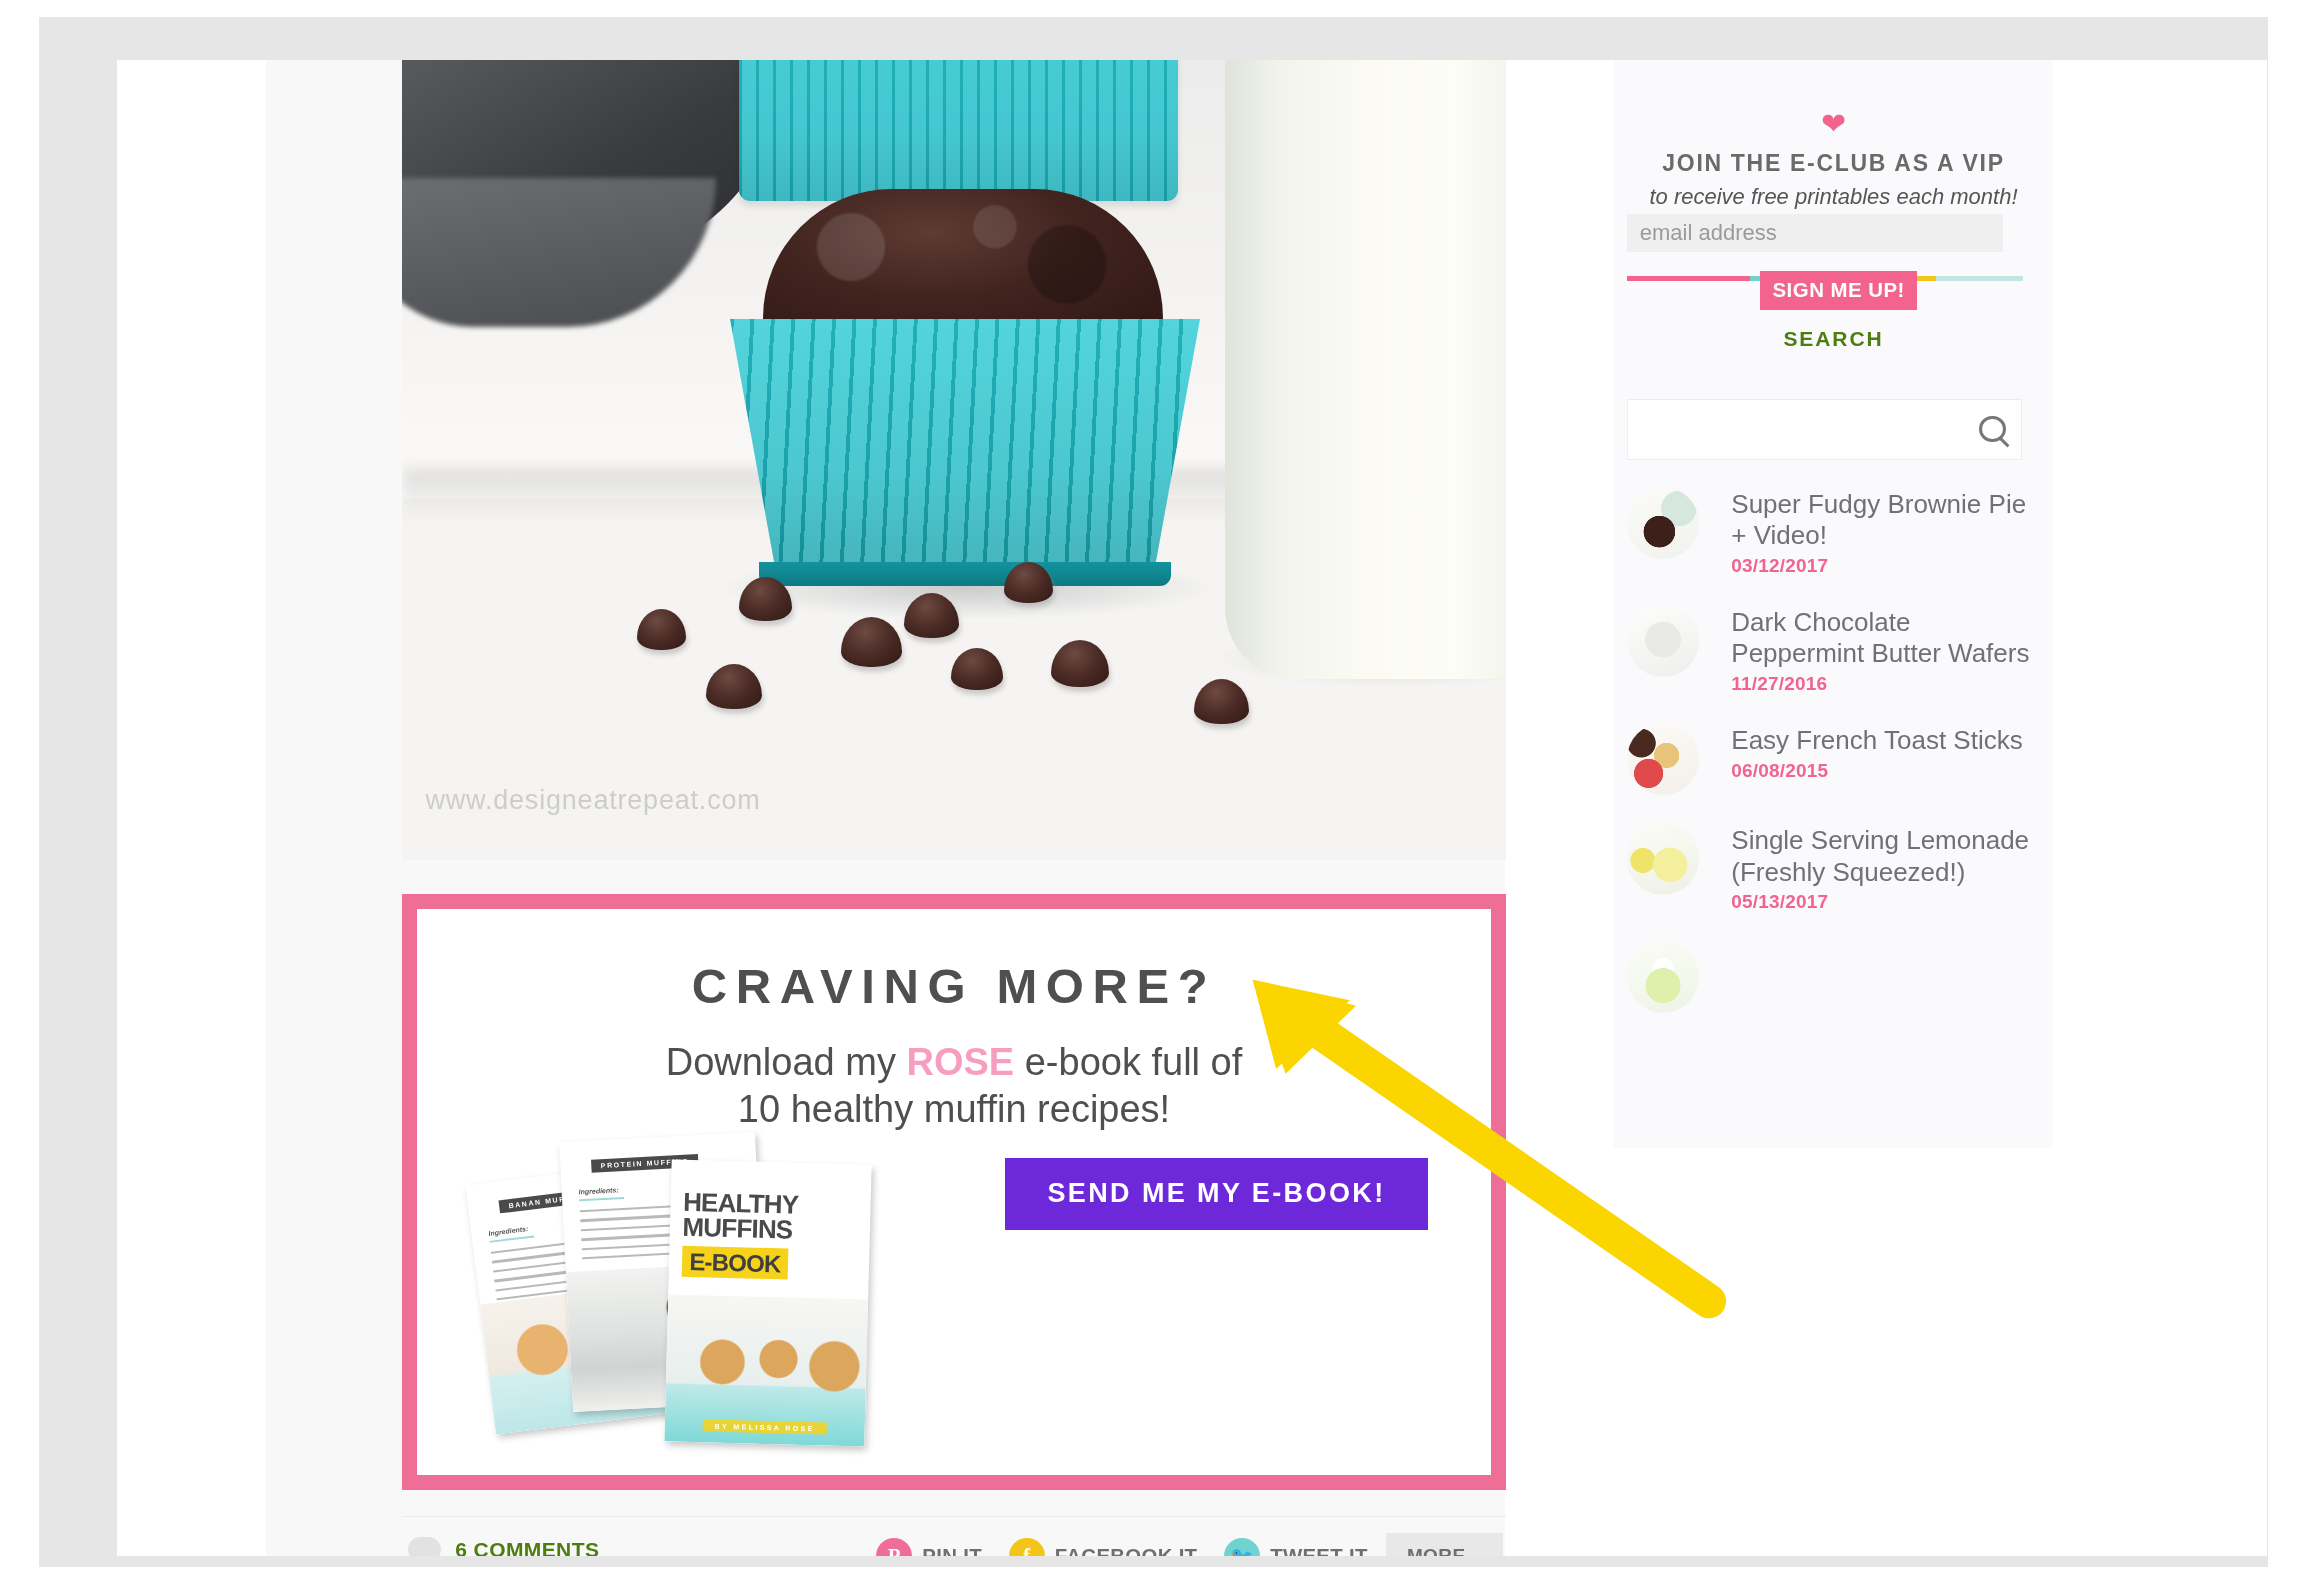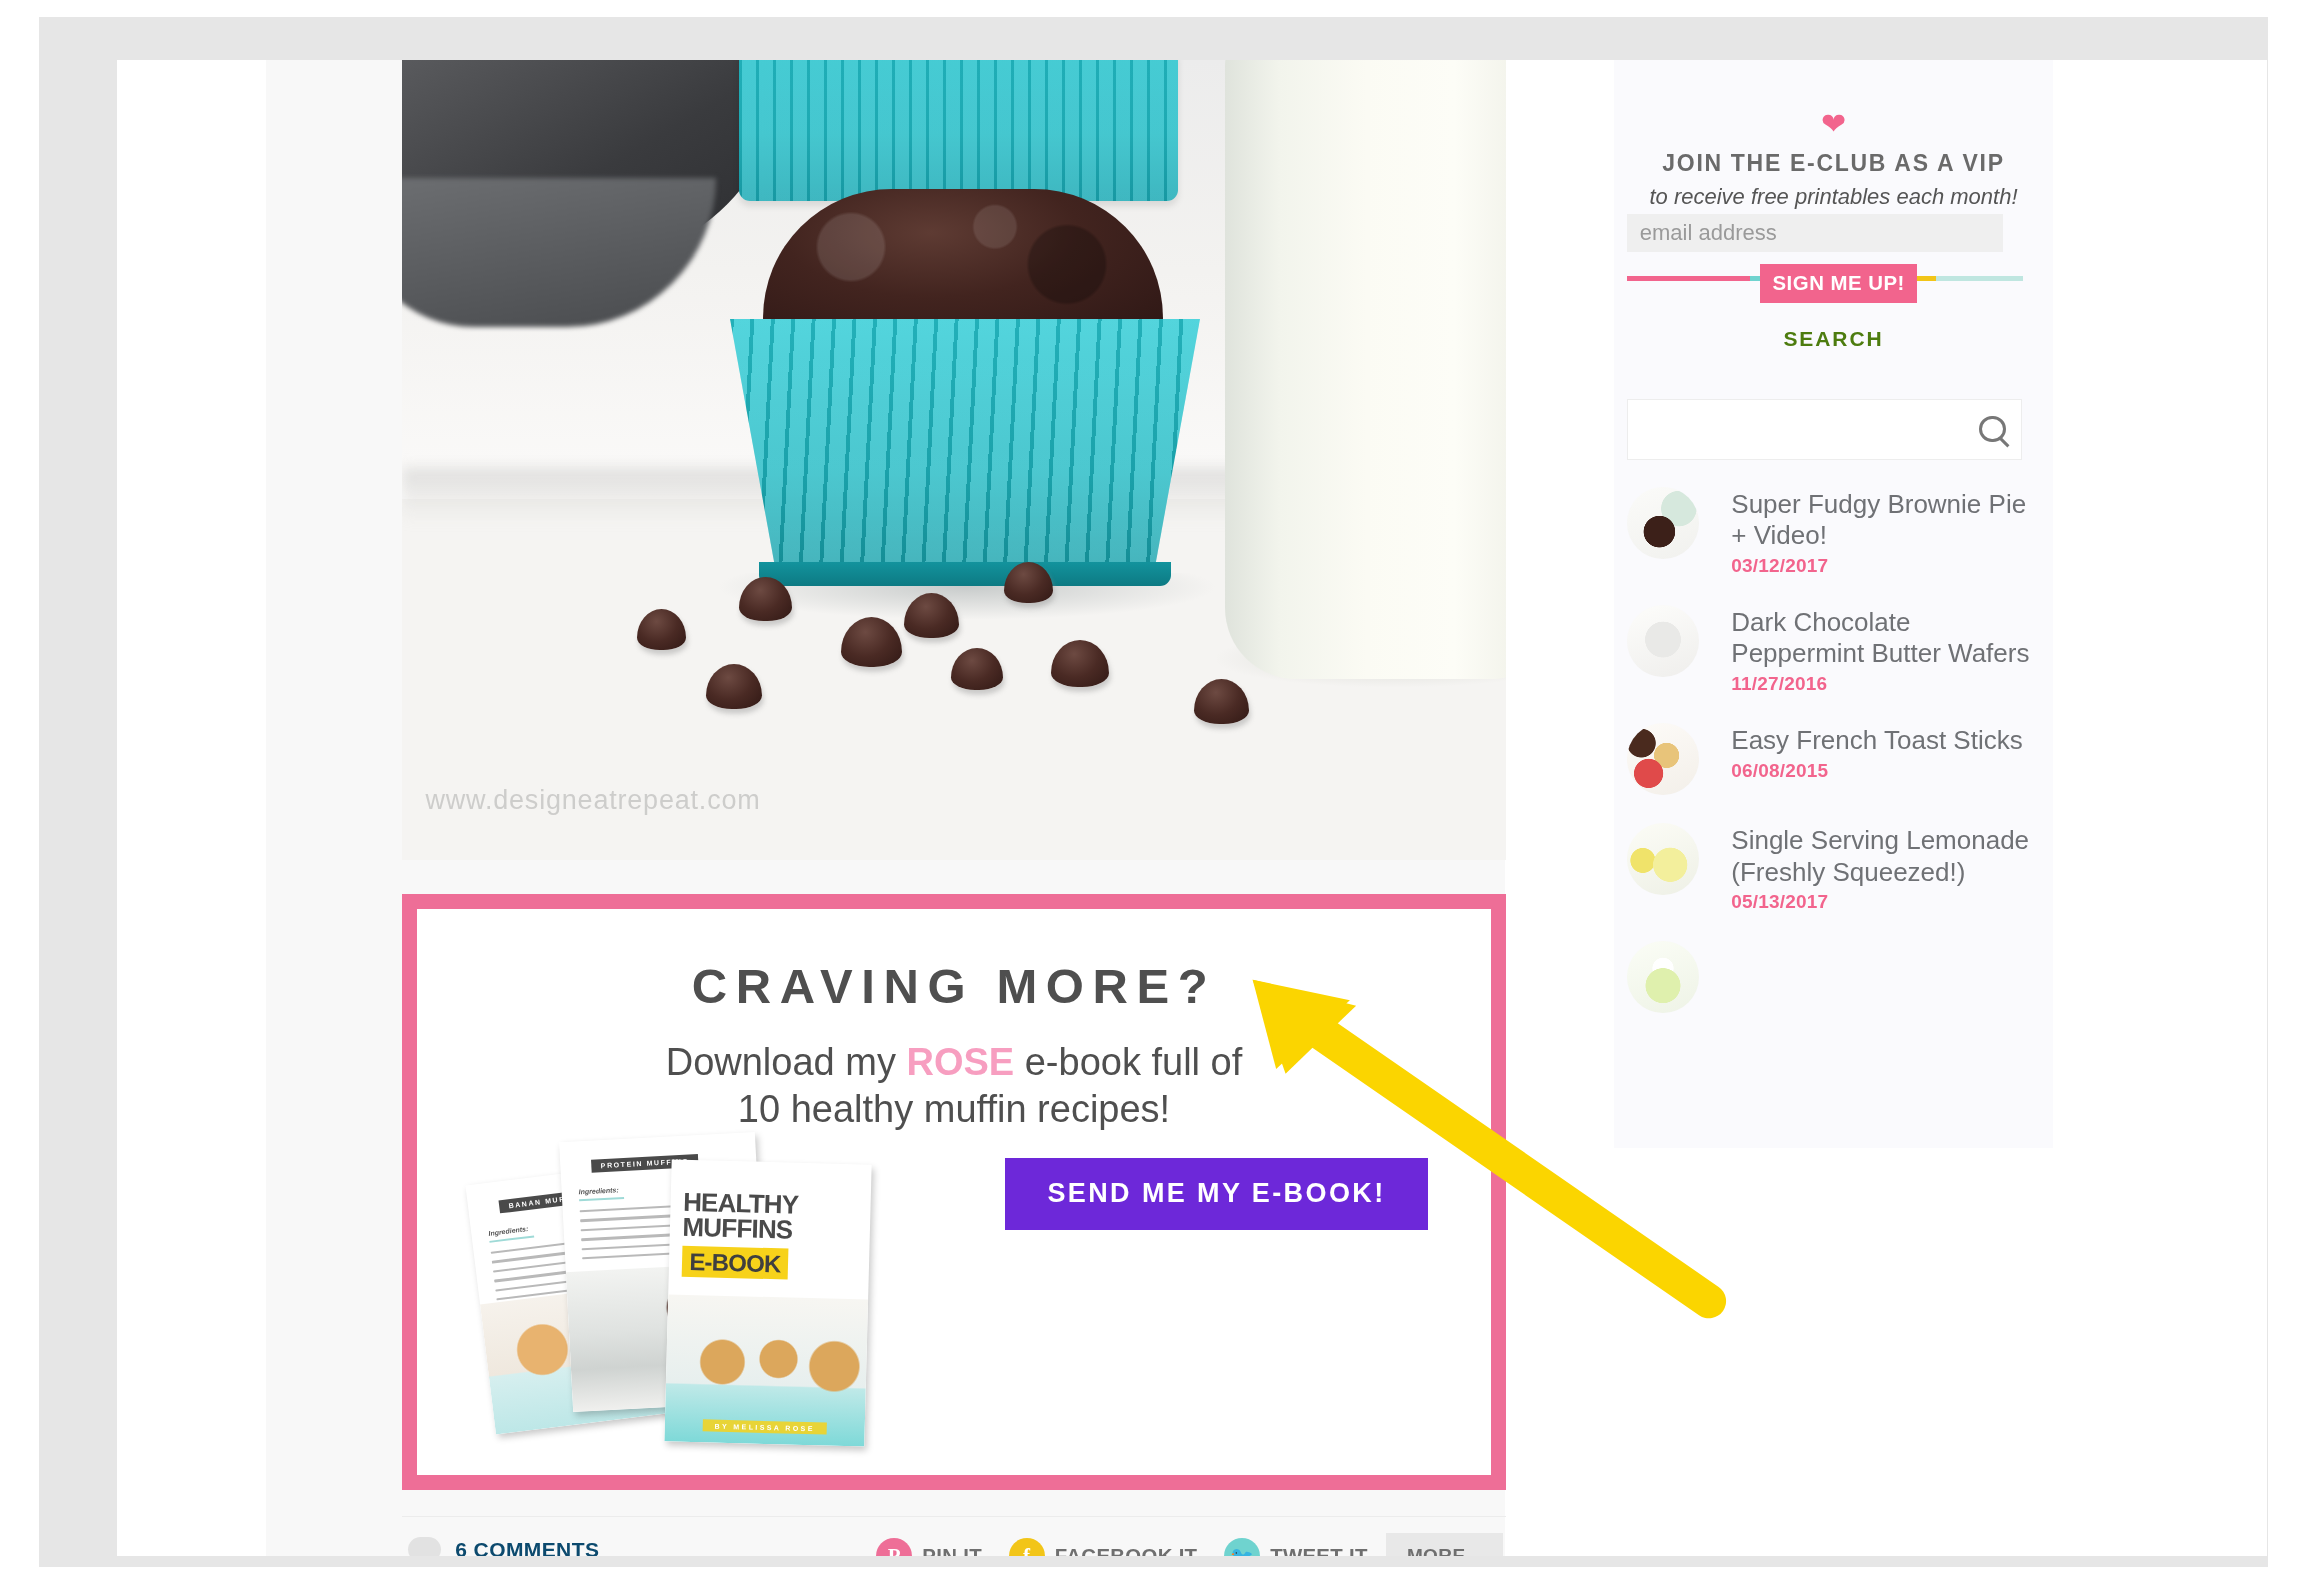--- a/index.html
+++ b/index.html
@@ -253,21 +253,21 @@
     position:absolute;left:6.3px;top:20.4px;display:flex;align-items:center;gap:14px;
   }
   #comment-bubble{
     width:33px;height:25px;background:#e2e2e2;border-radius:12.5px;position:relative;
   }
   #comment-bubble:after{
     content:"";position:absolute;left:4.7px;bottom:-7px;
     border-left:8.6px solid #e2e2e2;border-bottom:8.6px solid transparent;
   }
   #comments-count{
-    color:#0c4a6e;font-weight:bold;font-size:21px;letter-spacing:0.4px;
+    color:#4d7c0f;font-weight:bold;font-size:21px;letter-spacing:0.4px;
   }
   #share-actions{
     position:absolute;right:3.1px;top:15.7px;display:flex;align-items:center;gap:11px;
   }
   .share-item{display:flex;align-items:center;gap:10.2px;cursor:pointer;padding:0 7.8px;}
   .share-ic{
     width:36px;height:36px;border-radius:50%;
     display:flex;align-items:center;justify-content:center;
     color:#fff;font-weight:bold;font-size:21px;
     font-family:"Liberation Serif", serif;
@@ -307,21 +307,21 @@
     background:#efefef;border:none;outline:none;box-sizing:border-box;
     padding:0 12.5px;font-size:22px;color:#9a9a9a;
     font-family:"Liberation Sans", sans-serif;
   }
   #eclub-email::placeholder{color:#9a9a9a;opacity:1;}
   #rainbow-rule{
     position:absolute;left:13.3px;top:216px;width:396px;height:4.7px;display:flex;
   }
   #rainbow-rule span{display:block;height:100%;}
   #signup-button{
-    position:absolute;left:146px;top:204px;
+    position:absolute;left:146px;top:211px;
     background:#f2648d;color:#fff;border:none;cursor:pointer;
     font-size:20.4px;font-weight:bold;padding:7.8px 12.5px;letter-spacing:0.5px;
     font-family:"Liberation Sans", sans-serif;
   }
   #search-heading{
     position:absolute;left:0;right:0;top:267px;text-align:center;
     font-size:21px;font-weight:bold;color:#4d7c0f;letter-spacing:1.9px;
   }
   #search-box{
     position:absolute;left:13.3px;top:339px;width:395px;height:61px;

